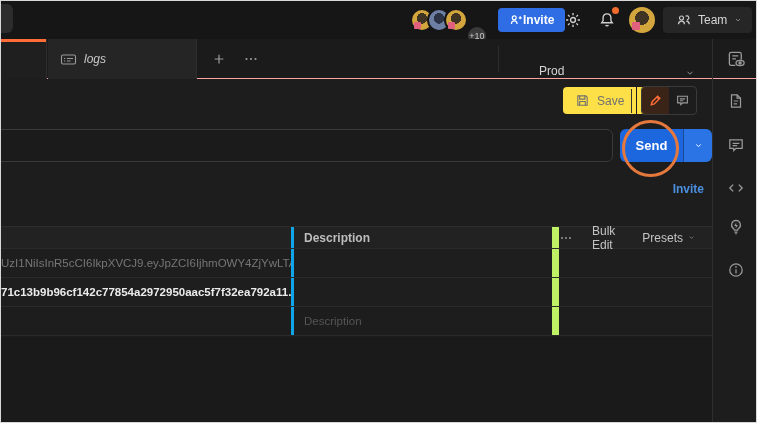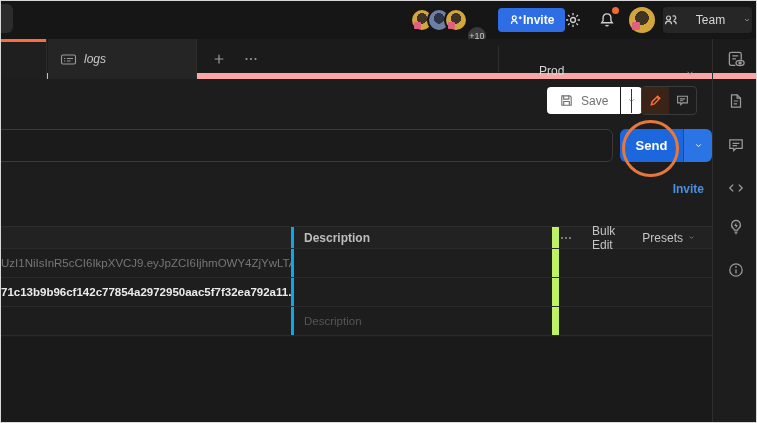--- a/index.html
+++ b/index.html
@@ -21,39 +21,39 @@
   .overflow-badge { position:absolute; left:465px; top:24px; width:22px; height:22px; border-radius:50%;
     background:#3a3a3a; border:2px solid #161616; color:#c9c9c9; font-size:9px; display:flex; align-items:center; justify-content:center; }
   .invite-btn { position:absolute; left:497px; top:7px; height:24px; padding:0 11px; display:flex; align-items:center; gap:0;
     background:#2e6de3; border-radius:4px; color:#ffffff; font-size:12px; font-weight:bold; cursor:pointer; }
   .icon-btn { position:absolute; width:22px; height:22px; display:flex; align-items:center; justify-content:center; cursor:pointer; }
   .bell-dot { position:absolute; right:-1px; top:-2px; width:7px; height:7px; border-radius:50%; background:#f06b2c; }
   .avatar-main { position:absolute; left:628px; top:6px; width:26px; height:26px; border-radius:50%;
     background:radial-gradient(circle at 50% 42%, #3f3324 34%, #d2a53d 35%); }
   .avatar-main::after { content:""; position:absolute; width:8px; height:8px; background:#e0607e; left:3px; top:15px; border-radius:1px; }
   .team-btn { position:absolute; left:662px; top:6px; width:89px; height:26px; background:#262626; border-radius:4px;
-    display:flex; align-items:center; justify-content:space-between; gap:6px; color:#d6d6d6; font-size:12px; cursor:pointer; }
-  
-  .tabbar { position:absolute; left:0; top:38px; width:100%; height:40px; background:#1b1b1b; border-bottom:6px solid #fca5a5; }
+    display:flex; align-items:center; justify-content:flex-start; gap:6px; color:#d6d6d6; font-size:12px; cursor:pointer;padding-left:13px; }
+  
+  .tabbar { position:absolute; left:0; top:38px; width:100%; height:40px; background:#1b1b1b; border-bottom:1px solid #fca5a5; }
   .tab-active-stub { position:absolute; left:0; top:0; width:46px; height:40px; background:#1f1f1f; border-right:1px solid #2e2e2e; }
   .tab-active-stub .indicator { position:absolute; left:0; top:0; width:100%; height:3px; background:#ff6c37; }
   .tab-logs { position:absolute; left:47px; top:0; width:149px; height:40px; background:#252525; border-right:1px solid #2e2e2e;
     display:flex; align-items:center; gap:7px; padding-left:12px; cursor:pointer; }
   .tab-logs .label { color:#c9c9c9; font-size:12px; font-style:italic; }
   .tab-tool { position:absolute; top:8px; width:24px; height:24px; display:flex; align-items:center; justify-content:center; cursor:pointer; }
   .env-divider { position:absolute; left:497px; top:7px; width:1px; height:26px; background:#2e2e2e; }
   .env-select { position:absolute; left:498px; top:0; width:201px; height:39px; display:flex; align-items:flex-end; cursor:pointer; }
   .env-select .value { color:#d6d6d6; font-size:12px; margin-left:40px; }
   .env-select .chev { position:absolute; right:4px; }
   .sidebar-divider-top { position:absolute; left:711px; top:0; width:1px; height:40px; background:#2e2e2e; }
   
   .sidebar { position:absolute; left:711px; top:78px; width:46px; height:345px; background:#1d1d1d; border-left:1px solid #2e2e2e; }
   .side-icon { position:absolute; left:12px; width:22px; height:22px; display:flex; align-items:center; justify-content:center; cursor:pointer; }
   
-  .save-split { position:absolute; left:546px; top:86px; height:27px; display:flex; background:#ffffff; border-radius:4px; overflow:hidden; }
+  .save-split { position:absolute; left:562px; top:86px; height:27px; display:flex; background:#fde047; border-radius:4px; overflow:hidden; }
   .save-main { display:flex; align-items:center; gap:7px; padding:0 12px; color:#707070; font-size:12px; cursor:pointer; }
   .save-chev { width:22px; display:flex; align-items:center; justify-content:center; border-left:1px solid #1b1b1b; cursor:pointer; }
   .tb-divider { position:absolute; left:630px; top:88px; width:1px; height:24px; background:#333333; }
   .seg-control { position:absolute; left:640px; top:85px; height:29px; display:flex; border:1px solid #3a3a3a; border-radius:4px; overflow:hidden; }
   .seg { width:27px; display:flex; align-items:center; justify-content:center; cursor:pointer; }
   .seg.active { background:#3a2317; }
   
   .url-input { position:absolute; left:-16px; top:128px; width:628px; height:33px; background:#1b1b1b;
     border:1px solid #3a3a3a; border-radius:6px; color:#d6d6d6; font-size:12px; padding-left:26px; outline:none; }
   .send-btn { position:absolute; left:619px; top:128px; width:92px; height:33px; display:flex; border-radius:6px; overflow:hidden; cursor:pointer; }

